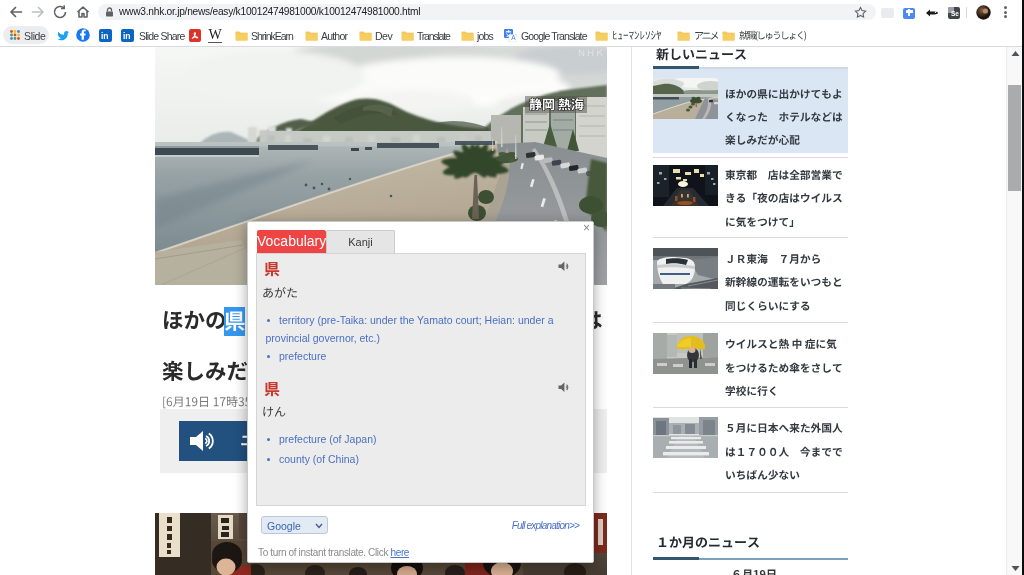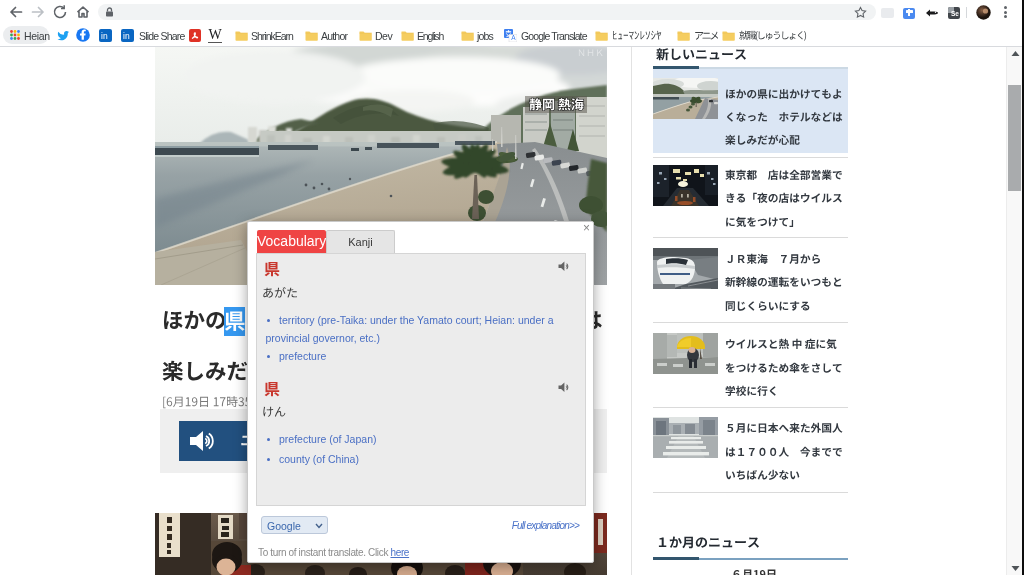--- a/index.html
+++ b/index.html
@@ -1,20 +1,20 @@
 <!DOCTYPE html>
 <html><head><meta charset="utf-8"><style>
 *{margin:0;padding:0;box-sizing:border-box}
 html,body{width:1024px;height:575px;overflow:hidden;background:#fff;
 font-family:"Liberation Sans",sans-serif;-webkit-font-smoothing:antialiased}
 .a{position:absolute}
 
 .bt{position:absolute;top:6px;font-size:10.5px;letter-spacing:-0.35px;color:#3c4043;white-space:nowrap}
 .li{position:absolute;top:4.5px;width:13px;height:13px;background:#0a66c2;border-radius:2px}
-.lit{position:absolute;top:6.5px;color:#fff;font-size:8.5px;font-weight:normal}
+.lit{position:absolute;top:6.5px;color:#fff;font-size:8.5px;font-weight:bold}
 .fo{position:absolute;top:6px}
 .sep{position:absolute;left:653px;width:195px;height:1px;background:#dadada}
 .eng{position:absolute;color:#4a6fc4;font-size:10.5px;white-space:nowrap}
 .bu{position:absolute;width:3px;height:3px;border-radius:50%;background:#4a6fc4}
 </style></head>
 <body>
 
 <div class="a" style="left:0;top:0;width:1024px;height:24px;background:#fff">
 <svg class="a" style="left:8px;top:4px" width="16" height="16" viewBox="0 0 16 16" fill="none" stroke="#5f6368" stroke-width="1.7" stroke-linecap="round" stroke-linejoin="round">
       <path d="M13.5 8H3M7.5 3.5 3 8l4.5 4.5"></path>
@@ -27,20 +27,21 @@
       <path d="M12.2 1.2v3.2H9" stroke-width="1.5" fill="none"></path>
     </svg>
 <svg class="a" style="left:75px;top:4px" width="16" height="16" viewBox="0 0 16 16" fill="none" stroke="#5f6368" stroke-width="1.6" stroke-linejoin="round">
       <path d="M2.5 8.2 8 3l5.5 5.2M4 7.5V13h3v-3.4h2V13h3V7.5"></path>
     </svg>
 <div class="a" style="left:98px;top:4px;width:778px;height:16px;border-radius:8px;background:#f1f3f4"></div>
 <svg class="a" style="left:104px;top:7px" width="11" height="11" viewBox="0 0 11 11">
       <rect x="2" y="4.6" width="7" height="5" rx="0.8" fill="#5f6368"></rect>
       <path d="M3.5 4.5V3a2 2 0 0 1 4 0v1.5" fill="none" stroke="#5f6368" stroke-width="1.3"></path>
     </svg>
+<div class="a" style="left:119px;top:6.2px;font-size:10.2px;letter-spacing:-0.25px;color:#202124">www3.nhk.or.jp/news/easy/k10012474981000/k10012474981000.html</div>
 <svg class="a" style="left:854px;top:6px" width="13" height="13" viewBox="0 0 24 24" fill="none" stroke="#5f6368" stroke-width="2">
       <path d="M12 2.6l2.9 5.9 6.5.9-4.7 4.6 1.1 6.5L12 17.4l-5.8 3.1 1.1-6.5L2.6 9.4l6.5-.9z"></path>
     </svg>
 <div class="a" style="left:881px;top:8px;width:13px;height:10px;background:#e9ebee;border-radius:2px"></div>
 <div class="a" style="left:903px;top:7.5px;width:12px;height:11px;background:#4b8af0;border-radius:2px"></div>
 <div class="a" style="left:905.5px;top:10px;width:7px;height:3px;background:#fff;border-radius:0.5px"></div>
 <div class="a" style="left:908px;top:9px;width:2px;height:6.5px;background:#fff"></div>
 <svg class="a" style="left:925px;top:8px" width="14" height="10" viewBox="0 0 14 10">
       <path d="M1 5l4-3.4v2h4.5C12 3.6 13 4.6 13 5s-1 1.4-3.5 1.4H5v2z" fill="#1b1b1d"></path>
       <circle cx="10.5" cy="4.3" r="0.7" fill="#fff"></circle>
@@ -71,21 +72,21 @@
       <circle cx="1.5" cy="1.5" r="1.4" fill="#ea4335"></circle>
       <circle cx="5" cy="1.5" r="1.4" fill="#fbbc05"></circle>
       <circle cx="8.5" cy="1.5" r="1.4" fill="#4285f4"></circle>
       <circle cx="1.5" cy="5" r="1.4" fill="#34a853"></circle>
       <circle cx="5" cy="5" r="1.4" fill="#ea4335"></circle>
       <circle cx="8.5" cy="5" r="1.4" fill="#fbbc05"></circle>
       <circle cx="1.5" cy="8.5" r="1.4" fill="#4285f4"></circle>
       <circle cx="5" cy="8.5" r="1.4" fill="#34a853"></circle>
       <circle cx="8.5" cy="8.5" r="1.4" fill="#ea4335"></circle>
     </svg>
-<div class="bt" style="left:24px">Heian</div>
+<div class="bt" style="left:24px">Slide</div>
 <svg class="a" style="left:56px;top:5px" width="13" height="12" viewBox="0 0 13 12">
       <path d="M12.6 1.6c-.5.3-1 .5-1.5.6A2.5 2.5 0 0 0 6.8 4.4v.6A5.9 5.9 0 0 1 1 2.2s-2 4.4 2.6 6.4c-1 .7-2.2 1.1-3.4 1.1 4.6 2.6 10.3 0 10.3-5.9v-.3c.5-.4.9-.8 1.2-1.3z" transform="translate(1.3,0.6)" fill="#1da1f2"></path>
     </svg>
 <svg class="a" style="left:76px;top:4px" width="14" height="14">
       <circle cx="7" cy="7" r="6.8" fill="#1877f2"></circle>
       <path d="M9.5 7.5l.3-2H7.9V4.2c0-.6.3-1.1 1.2-1.1h.8V1.4S9 1.2 8.3 1.2c-1.7 0-2.8 1-2.8 2.9v1.4H3.8v2h1.7V12h2.4V7.5z" fill="#fff" transform="scale(0.95) translate(0.4,0.4)"></path>
     </svg>
 <div class="li" style="left:99px"></div>
     <div class="lit" style="left:101px">in</div>
 <div class="li" style="left:121px"></div>
@@ -108,21 +109,21 @@
     <div class="bt" style="left:321px;letter-spacing:-0.8px">Author</div>
     <svg class="fo" style="left:359px" width="13" height="11" viewBox="0 0 13 11">
       <path d="M0.5 1.5 h4 l1.3 1.6 h6.2 a0.8 0.8 0 0 1 0.8 0.8 v6 a0.8 0.8 0 0 1 -0.8 0.8 h-10.7 a0.8 0.8 0 0 1 -0.8 -0.8 z" fill="#f5cd60"></path>
       <path d="M0.5 3.1 h12.3" stroke="#ecc256" stroke-width="0.7"></path>
     </svg>
     <div class="bt" style="left:375px;letter-spacing:-0.5px">Dev</div>
     <svg class="fo" style="left:401px" width="13" height="11" viewBox="0 0 13 11">
       <path d="M0.5 1.5 h4 l1.3 1.6 h6.2 a0.8 0.8 0 0 1 0.8 0.8 v6 a0.8 0.8 0 0 1 -0.8 0.8 h-10.7 a0.8 0.8 0 0 1 -0.8 -0.8 z" fill="#f5cd60"></path>
       <path d="M0.5 3.1 h12.3" stroke="#ecc256" stroke-width="0.7"></path>
     </svg>
-    <div class="bt" style="left:417px;letter-spacing:-1.2px">English</div>
+    <div class="bt" style="left:417px;letter-spacing:-1.2px">Translate</div>
     <svg class="fo" style="left:461px" width="13" height="11" viewBox="0 0 13 11">
       <path d="M0.5 1.5 h4 l1.3 1.6 h6.2 a0.8 0.8 0 0 1 0.8 0.8 v6 a0.8 0.8 0 0 1 -0.8 0.8 h-10.7 a0.8 0.8 0 0 1 -0.8 -0.8 z" fill="#f5cd60"></path>
       <path d="M0.5 3.1 h12.3" stroke="#ecc256" stroke-width="0.7"></path>
     </svg>
     <div class="bt" style="left:477px;letter-spacing:-0.8px">jobs</div>
     <svg class="fo" style="left:504px;top:5px" width="13" height="13" viewBox="0 0 13 13">
       <rect x="0" y="0" width="9" height="9" rx="1" fill="#3d7ff0"></rect>
       <rect x="1.8" y="2.2" width="5.4" height="1.2" fill="#fff"></rect>
       <rect x="3.9" y="1.2" width="1.2" height="2.2" fill="#fff"></rect>
       <path d="M2.5 4.5 c0.5 1.5 2.5 3 4 3.2" stroke="#fff" stroke-width="1" fill="none"></path>

